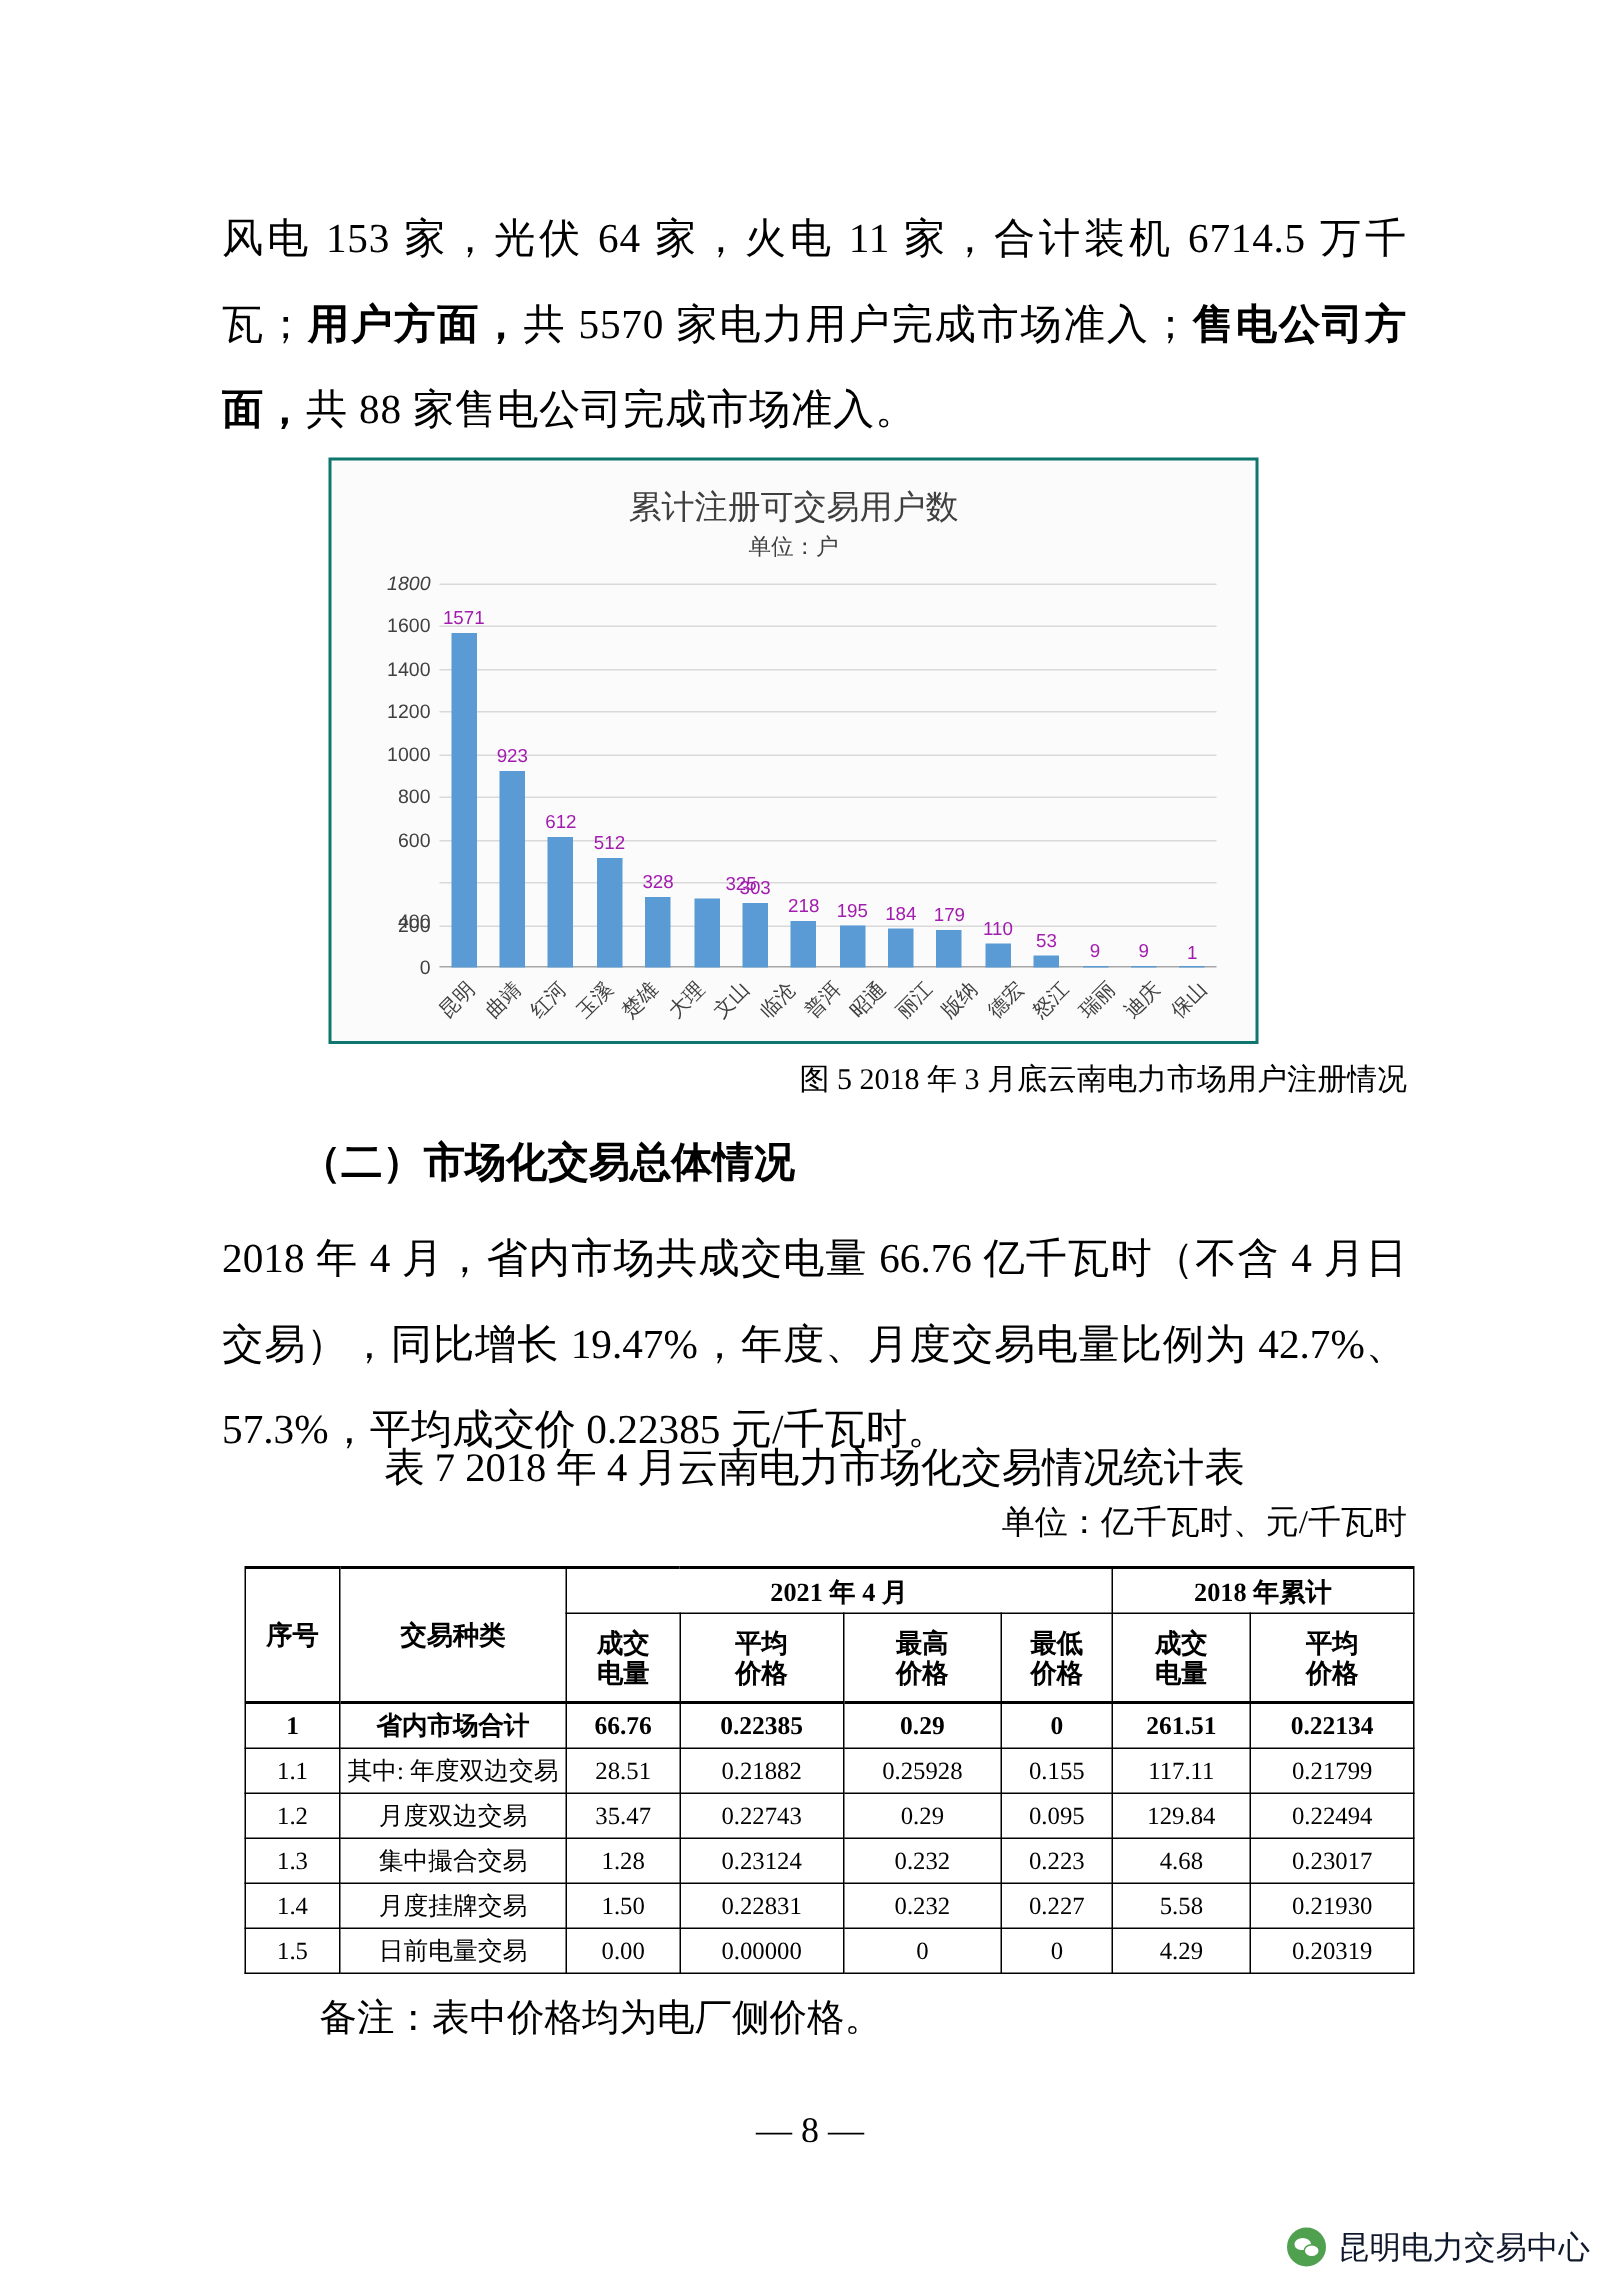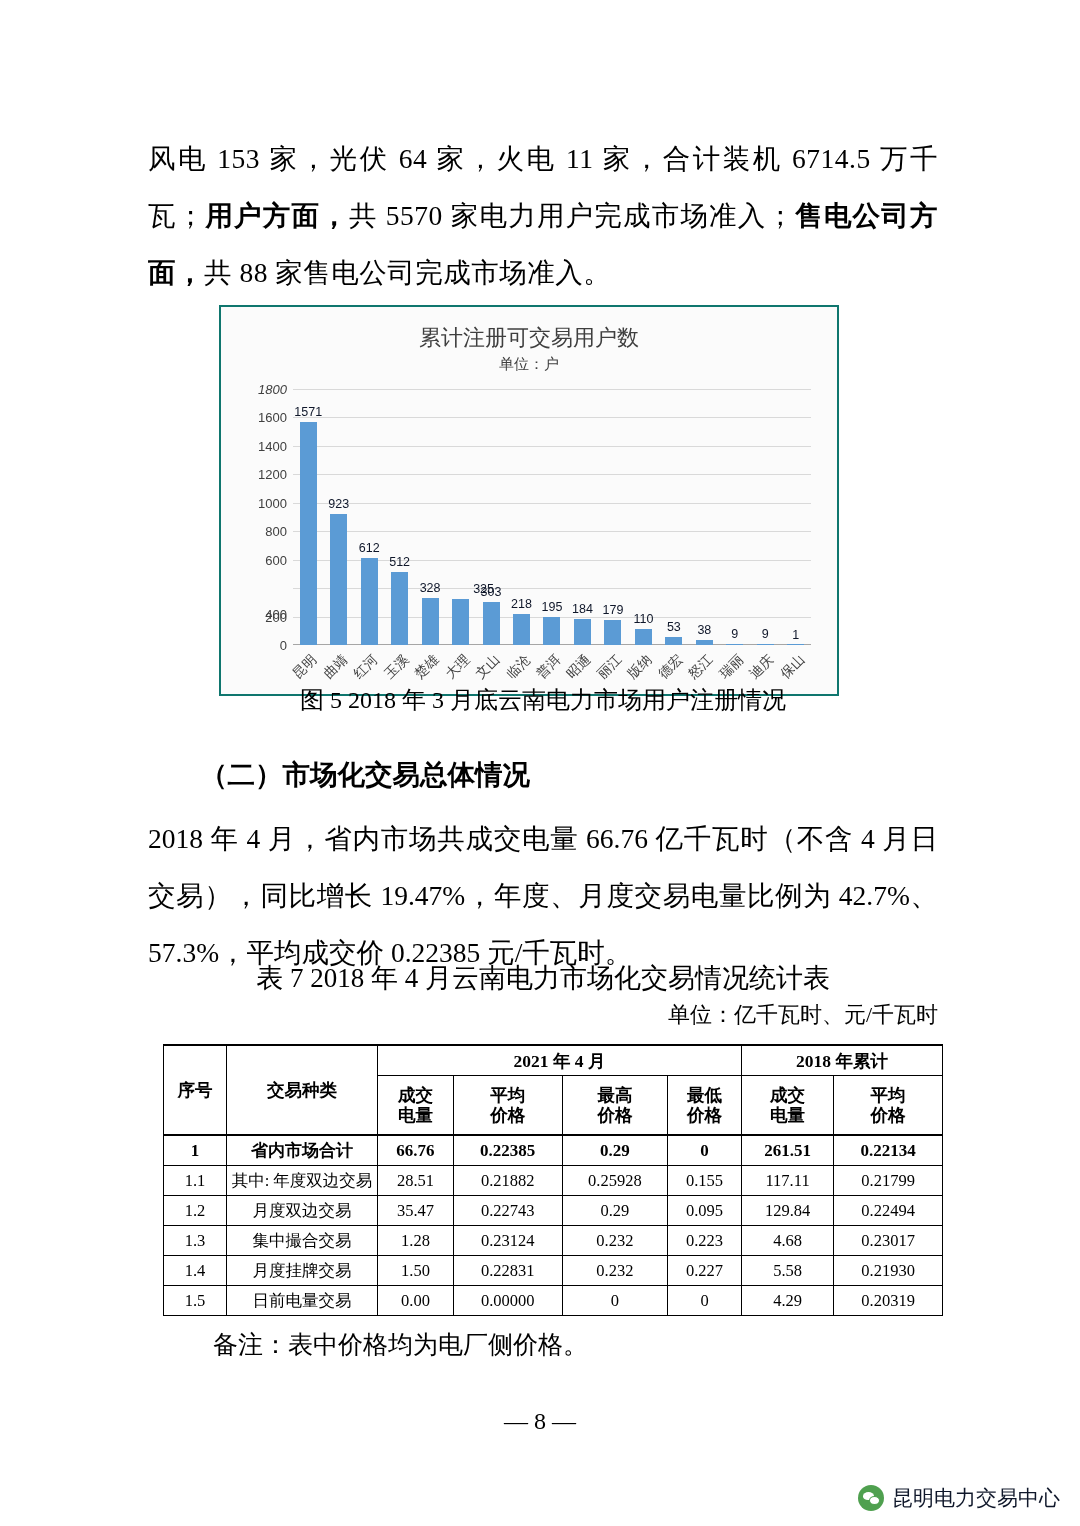--- a/index.html
+++ b/index.html
@@ -118,21 +118,21 @@
     width: 17px;
     background: #5b9bd5;
   }
   .bar-label {
     position: absolute;
     width: 46px;
     left: 50%;
     margin-left: -23px;
     text-align: center;
     font-size: 12.5px;
-    color: #0f172a;
+    color: #a21caf;
     font-family: "Liberation Sans", sans-serif;
   }
   .x-labels {
     position: absolute;
     left: 0;
     top: 258px;
     width: 100%;
     height: 60px;
     display: flex;
     justify-content: space-around;
@@ -149,24 +149,24 @@
     color: #3f3f3f;
     white-space: nowrap;
     transform-origin: left top;
     transform: rotate(-45deg) translate(-100%, 0);
     font-family: "Liberation Serif", serif;
   }
 
   .fig-caption {
     position: absolute;
     left: 148px;
-    top: 684px;
+    top: 706px;
     width: 790px;
-    text-align: center;
-    font-size: 24px;
+    text-align: right;
+    font-size: 20px;
   }
   .section-head {
     position: absolute;
     left: 200px;
     top: 757px;
     font-size: 27.5px;
     font-weight: bold;
   }
   .para2 {
     position: absolute;
@@ -359,24 +359,20 @@
             <div class="bar-label" style="bottom: 28.4578px;">179</div>
             <div class="bar" style="height: 25.4578px; background: rgb(91, 155, 213);"></div>
           </div>
           <div class="bar-wrap">
             <div class="bar-label" style="bottom: 18.6444px;">110</div>
             <div class="bar" style="height: 15.6444px; background: rgb(91, 155, 213);"></div>
           </div>
           <div class="bar-wrap">
             <div class="bar-label" style="bottom: 10.5378px;">53</div>
             <div class="bar" style="height: 7.53778px; background: rgb(91, 155, 213);"></div>
-          </div>
-          <div class="bar-wrap">
-            <div class="bar-label" style="bottom: 8.40444px;">38</div>
-            <div class="bar" style="height: 5.40444px; background: rgb(91, 155, 213);"></div>
           </div>
           <div class="bar-wrap">
             <div class="bar-label" style="bottom: 4.28px;">9</div>
             <div class="bar" style="height: 1.28px; background: rgb(91, 155, 213);"></div>
           </div>
           <div class="bar-wrap">
             <div class="bar-label" style="bottom: 4.28px;">9</div>
             <div class="bar" style="height: 1.28px; background: rgb(91, 155, 213);"></div>
           </div>
           <div class="bar-wrap">

